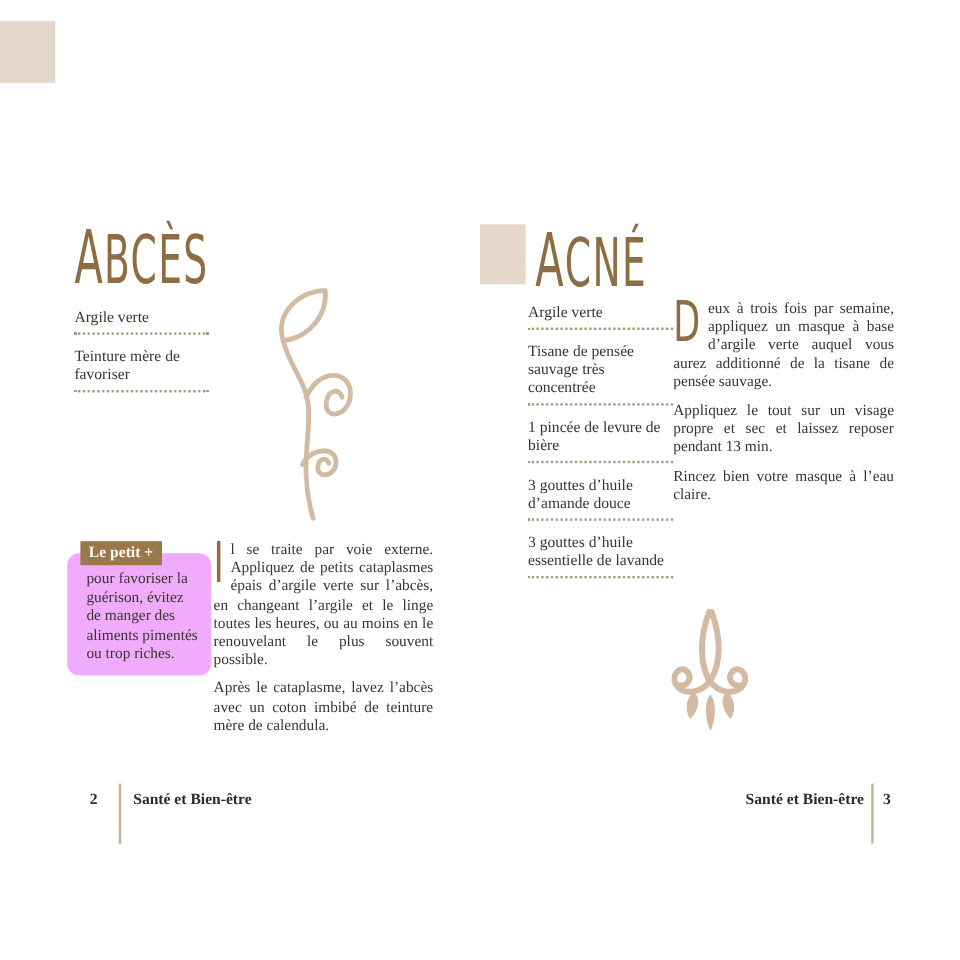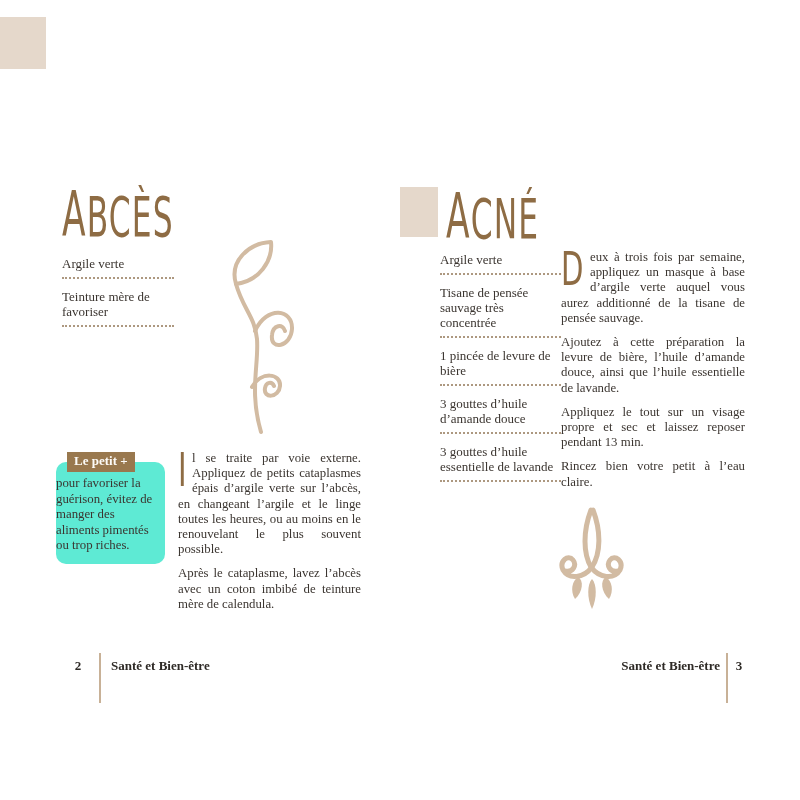--- a/index.html
+++ b/index.html
@@ -34,29 +34,29 @@
   .body-col p { margin-bottom:9px; }
   .dropcap {
     float:left; font-family:"DejaVu Sans", sans-serif; color:#8E6C44;
     font-size:47px; line-height:36px; margin:1px 6px 0 0;
     transform:scaleX(0.62); transform-origin:left top;
   }
   .dropcap-i { width:8px; }
   .dropcap-d { width:23px; }
 
   
-  .tip-wrap { position:absolute; left:56px; top:434px; width:109px; }
+  .tip-wrap { position:absolute; left:56px; top:434px; width:120px; }
   .tip-label {
     display:inline-block; position:relative; z-index:2; margin-left:11px;
     background:#99784E; color:#FDFBF8; font-size:13px; font-weight:bold;
     padding:1px 7px 3px 7px;
   }
   .tip-box {
-    position:relative; z-index:1; margin-top:-10px; background:#5eead4;
-    border-radius:10px; padding:14px 8px 10px 0; font-size:12.8px; line-height:15.6px;
+    position:relative; z-index:1; margin-top:-10px; background:#f0abfc;
+    border-radius:10px; padding:14px 8px 10px 16px; font-size:12.8px; line-height:15.6px;
   }
 
   
   .ornament { position:absolute; }
   .ornament-plant { left:221px; top:222px; }
   .ornament-fleur { left:546px; top:486px; }
 
   
   .footer-text { position:absolute; top:641px; font-size:13px; font-weight:bold; color:#2E2A26; }
   .page-num   { width:20px; text-align:center; }
@@ -131,23 +131,22 @@
       <div class="ingredient-rule"></div>
     </div>
     <div>
       <span>3 gouttes d’huile essentielle de lavande</span>
       <div class="ingredient-rule"></div>
     </div>
   </div>
 
   <div class="body-col body-right">
     <p><span class="dropcap dropcap-d">D</span><span>eux à trois fois par semaine, appliquez un masque à base d’argile verte auquel vous aurez additionné de la tisane de pensée sauvage.</span></p>
-    <p>Ajoutez à cette préparation la levure de bière, l’huile d’amande douce, ainsi que l’huile essentielle de lavande.</p>
     <p>Appliquez le tout sur un visage propre et sec et laissez reposer pendant 13 min.</p>
-    <p>Rincez bien votre petit à l’eau claire.</p>
+    <p>Rincez bien votre masque à l’eau claire.</p>
   </div>
 
   <div class="ornament ornament-fleur">
     <svg width="92" height="108" viewBox="0 0 92 108" fill="none">
       <path d="M45,7 C37,28 37,50 45,64 C53,75 68,77 74,67 C78,58 69,51 64,57 C60,62 64,70 72,68" stroke="#D2BBA2" stroke-width="5" stroke-linecap="round"></path>
       <path d="M47,7 C55,28 55,50 46,64 C38,75 23,77 17,67 C13,58 22,51 27,57 C31,62 27,70 19,68" stroke="#D2BBA2" stroke-width="5" stroke-linecap="round"></path>
       <path d="M46,76 C51,81 51,96 46,106 C41,96 41,81 46,76 Z" fill="#D2BBA2"></path>
       <path d="M32,74 C38,77 37,89 29,96 C24,88 26,78 32,74 Z" fill="#D2BBA2"></path>
       <path d="M60,74 C54,77 55,89 63,96 C68,88 66,78 60,74 Z" fill="#D2BBA2"></path>
     </svg>

